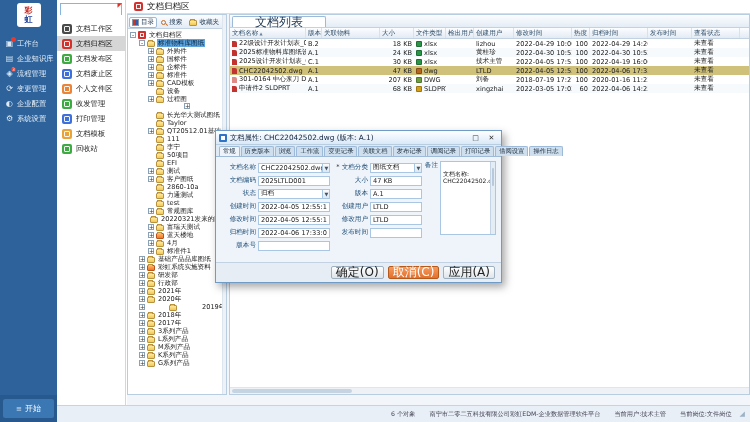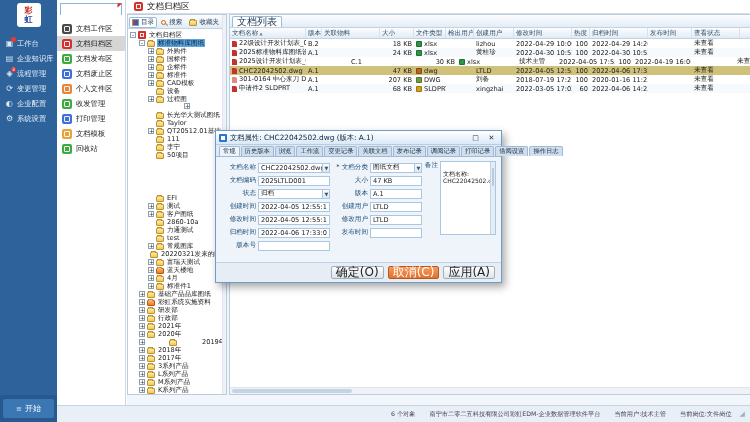--- a/index.html
+++ b/index.html
@@ -71,21 +71,21 @@
   .fld.alert{background:linear-gradient(#ffb066,#f07822);border-color:#b9541a;}
   .rico{width:8px;height:8px;background:#d2322e;border-radius:1px;position:relative;flex:none;}
   .rico::after{content:"";position:absolute;inset:2px;border:1px solid rgba(255,255,255,.9);}
   .tlabel{padding:0 1px;}
   .tree-vscroll{position:absolute;right:0;top:0;bottom:0;width:4px;background:#eef2f7;border-left:1px solid #dde5ee;}
 
   
   .table-panel{flex:1;background:#fff;border:1px solid #b9cde0;display:flex;flex-direction:column;position:relative;}
   .list-tabbar{height:13px;background:linear-gradient(#fbfdff,#e3ecf5);border-bottom:1px solid #c2d2e2;
                display:flex;align-items:flex-end;padding:1px 2px 0;}
-  .list-tab{height:11px;padding:0 4px;font-size:10px;color:#223a55;background:#fff;
+  .list-tab{height:11px;padding:0 22px;font-size:12px;color:#223a55;background:#fff;
             border:1px solid #9dbbd8;border-bottom:none;border-radius:2px 2px 0 0;
             display:flex;align-items:center;}
   .grid-head{display:flex;height:11px;background:linear-gradient(#fcfdff,#e2ebf4);
              border-bottom:1px solid #c2d2e2;font-size:6.6px;color:#33506b;}
   .gc{padding:0 2px;border-right:1px solid #d8e2ec;overflow:hidden;white-space:nowrap;
       flex:none;display:flex;align-items:center;gap:1px;}
   .grid-row{display:flex;height:9px;align-items:center;font-size:6.6px;color:#222;}
   .grid-row:nth-child(even){background:#f6fafd;}
   .grid-row.sel{background:#cfc07a;}
   .cell{padding:0 2px;overflow:hidden;white-space:nowrap;flex:none;display:flex;align-items:center;}
@@ -327,21 +327,21 @@
             <div class="tree-row" style="padding-left: 20px;">
               <span style="width: 6px;"></span>
               <span class="fld"></span>
               <span class="tlabel">李宁</span>
             </div>
             <div class="tree-row" style="padding-left: 20px;">
               <span style="width: 6px;"></span>
               <span class="fld"></span>
               <span class="tlabel">50项目</span>
             </div>
-            <div class="tree-row" style="padding-left: 20px; margin-top: 35px;">
+            <div class="tree-row" style="padding-left: 20px;">
               <span style="width: 6px;"></span>
               <span class="fld"></span>
               <span class="tlabel">EFI</span>
             </div>
             <div class="tree-row" style="padding-left: 20px;">
               <span class="exp">+</span>
               <span class="fld"></span>
               <span class="tlabel">测试</span>
             </div>
             <div class="tree-row" style="padding-left: 20px;">
@@ -564,21 +564,21 @@
               </div>
               <div class="cell" style="width: 48px;">
                 <span>未查看</span>
               </div>
             </div>
             <div class="grid-row">
               <div class="cell" style="width: 76px;">
                 <span class="doc-ico"></span>
                 <span>2025设计开发计划表_000001...</span>
               </div>
-              <div class="cell" style="width: 16px; margin-left: 43px;">
+              <div class="cell" style="width: 16px;">
                 <span>C.1</span>
               </div>
               <div class="cell" style="width: 58px;">
                 <span></span>
               </div>
               <div class="cell num" style="width: 34px;">
                 <span>30 KB</span>
               </div>
               <div class="cell" style="width: 32px;">
                 <span class="type-ico" style="background: rgb(42, 148, 71);"></span>

